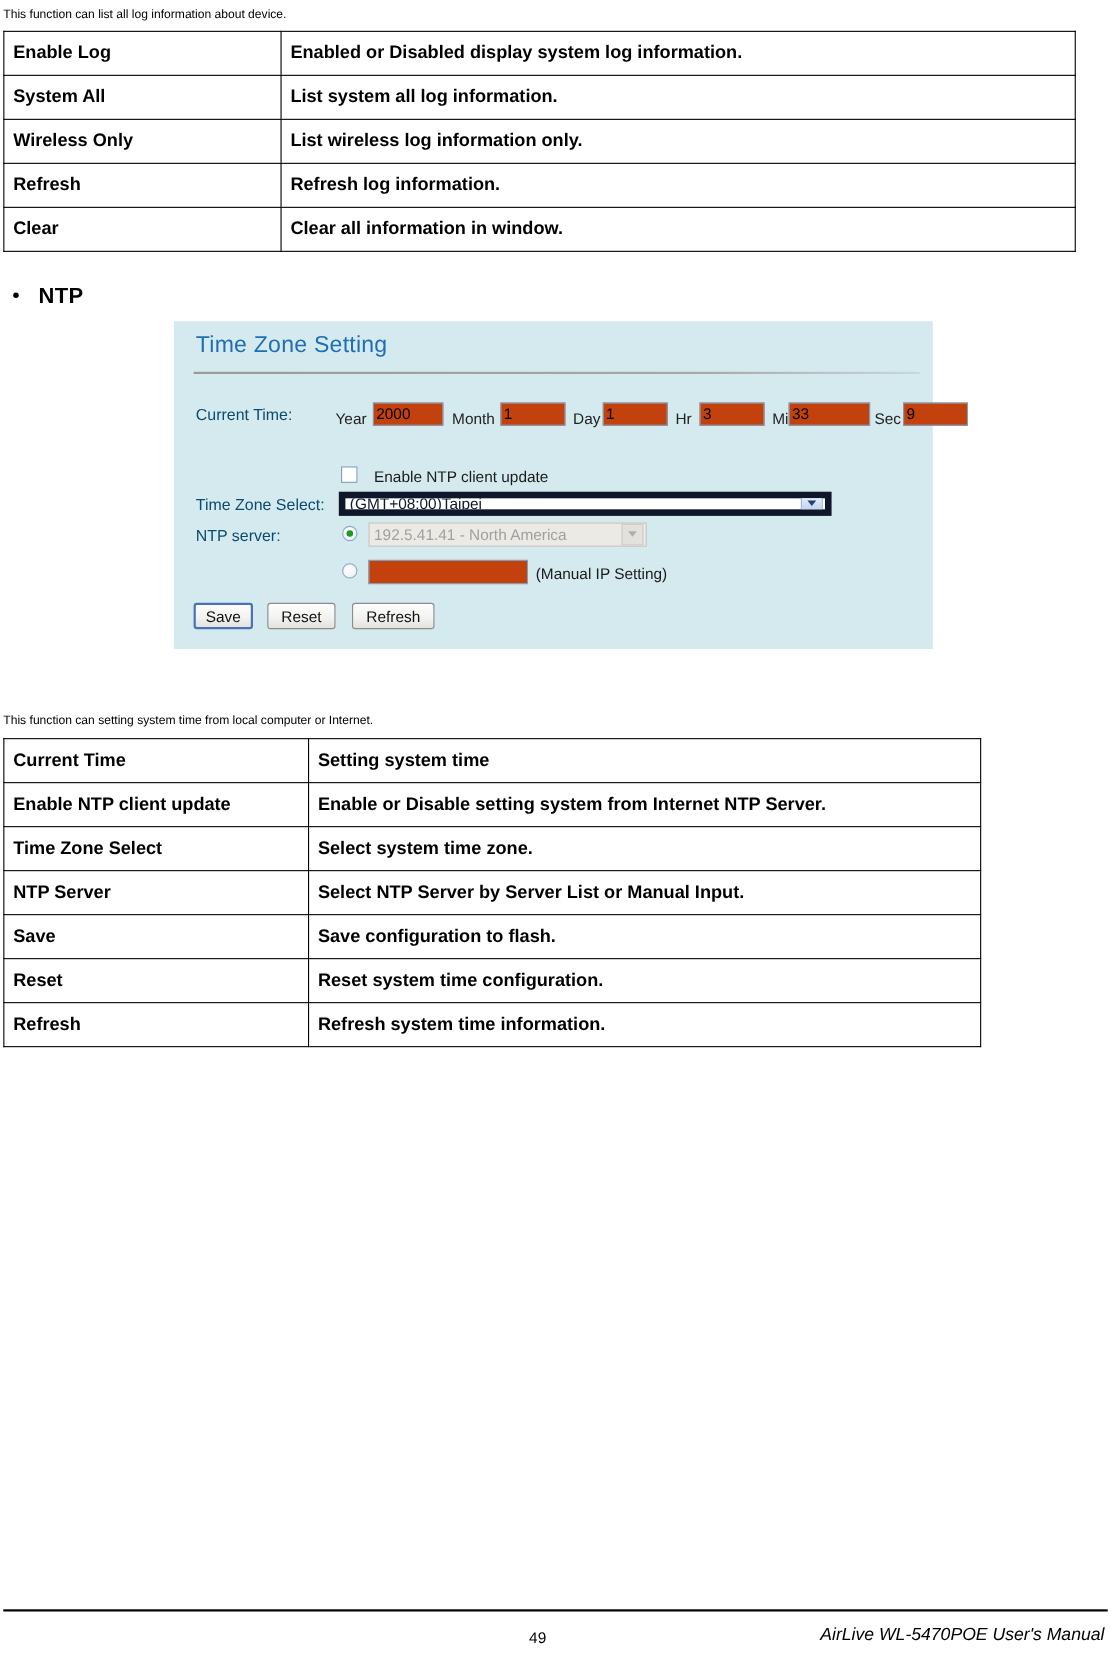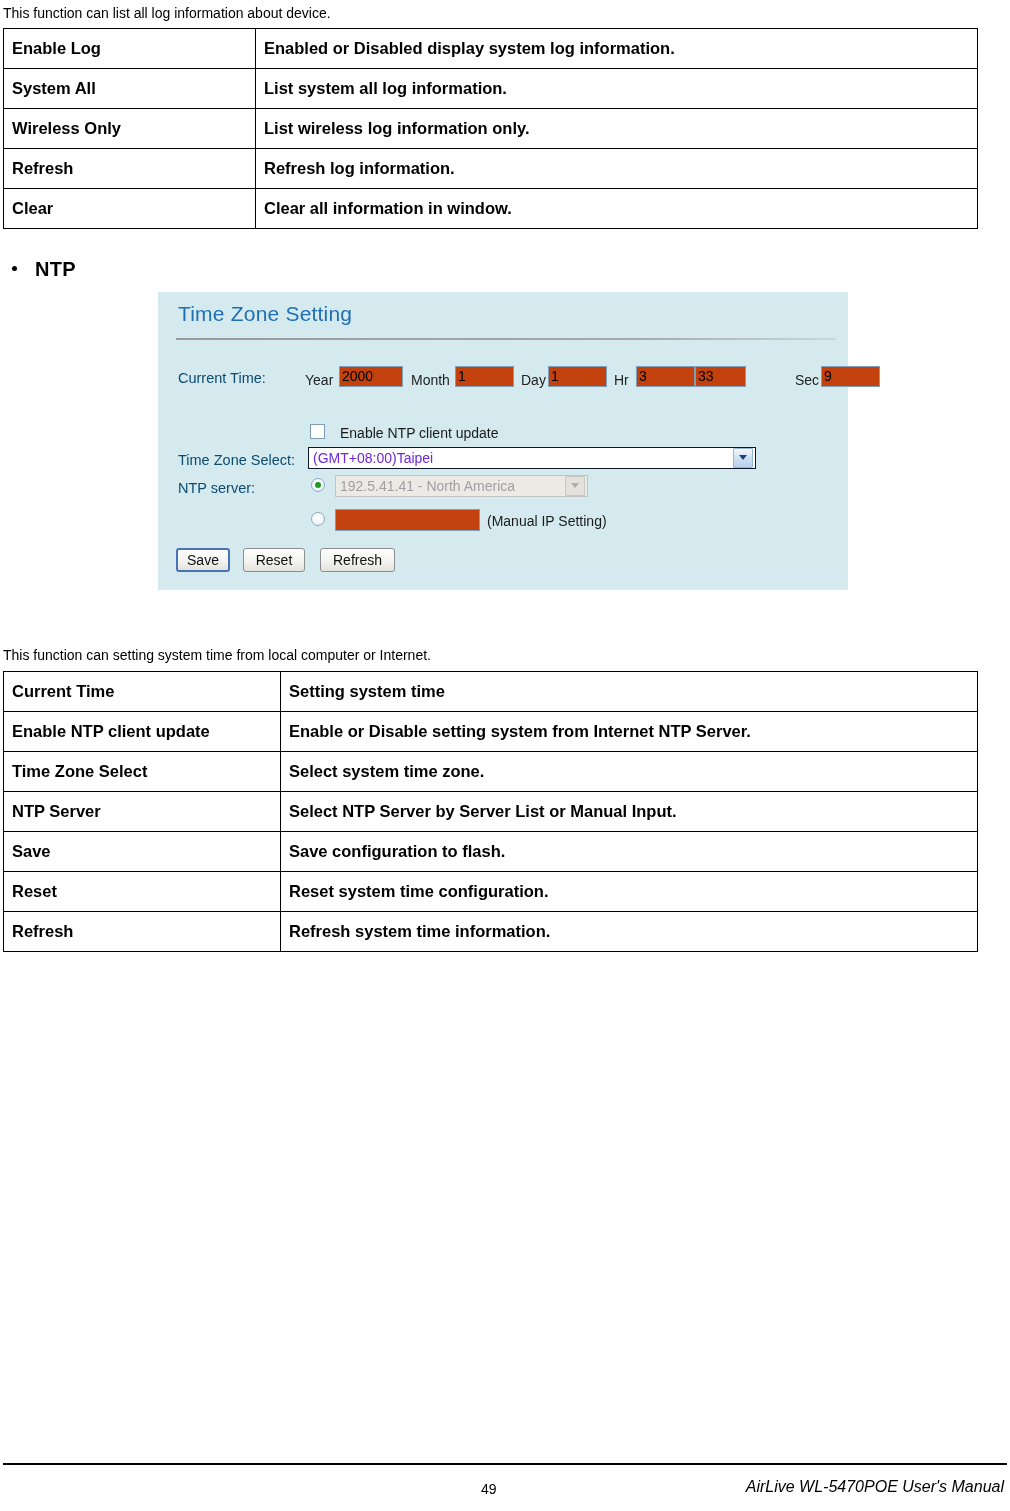--- a/index.html
+++ b/index.html
@@ -18,21 +18,21 @@
   }
   .page {
     position: relative;
     width: 1010px;
     height: 1511px;
   }
 
   
   .body-text {
     position: absolute;
-    font-size: 14px;
+    font-size: 11px;
     line-height: 20px;
     color: #000;
     white-space: nowrap;
   }
 
   
   .desc-table {
     position: absolute;
     border-collapse: collapse;
     table-layout: fixed;
@@ -51,21 +51,21 @@
   }
   .desc-table td.def {
     font-weight: bold;
   }
 
   
   #log-table { left: 3px; top: 28px; width: 975px; }
   #log-table td.term { width: 235px; height: 28px; }
 
   
-  #ntp-table { left: 3px; top: 671px; width: 975px; }
+  #ntp-table { left: 3px; top: 671px; width: 889px; }
   #ntp-table td.term { width: 260px; height: 28px; }
 
   
   .bullet-heading {
     position: absolute;
     left: 12px;
     top: 258px;
     font-size: 20px;
     font-weight: bold;
     letter-spacing: .3px;
@@ -143,27 +143,27 @@
     padding: 0 2px;
     height: 21px;
     line-height: 19px;
     outline: none;
   }
 
   
   .xp-select {
     position: absolute;
     box-sizing: border-box;
-    border: 1px solid #0f172a;
+    border: 6px solid #0f172a;
     background: #ffffff;
     height: 22px;
     display: flex;
     align-items: center;
     font-size: 14px;
-    color: #6d28d9;
+    color: #0f172a;
     padding-left: 4px;
     overflow: hidden;
   }
   .xp-select .sel-text { flex: 1 1 auto; white-space: nowrap; overflow: hidden; }
   .xp-select .arrow-box {
     flex: 0 0 auto;
     width: 18px;
     height: 18px;
     margin-right: 2px;
     background: linear-gradient(to bottom, #f4f8fd 0%, #cfe0f4 50%, #b8d0ec 100%);
@@ -322,21 +322,21 @@
     <div class="ui-sublabel" style="left:253px; top:80px;">Month</div>
     <div class="xp-input" style="left:297px; top:74px; width:59px;">1</div>
 
     <div class="ui-sublabel" style="left:363px; top:80px;">Day</div>
     <div class="xp-input" style="left:390px; top:74px; width:59px;">1</div>
 
     <div class="ui-sublabel" style="left:456px; top:80px;">Hr</div>
     <div class="xp-input" style="left:478px; top:74px; width:59px;">3</div>
 
     <div class="ui-sublabel" style="left:544px; top:80px;">Min</div>
-    <div class="xp-input" style="left:537px; top:74px; width:51px;">33</div>
+    <div class="xp-input" style="left:559px; top:74px; width:74px;">33</div>
 
     <div class="ui-sublabel" style="left:637px; top:80px;">Sec</div>
     <div class="xp-input" style="left:663px; top:74px; width:59px;">9</div>
 
     <div class="xp-check" style="left:152px; top:132px;"></div>
     <div class="ui-plain" style="left:182px; top:133px;">Enable NTP client update</div>
 
     <div class="ui-label" style="left:20px; top:160px;">Time Zone Select:</div>
     <div class="xp-select" style="left:150px; top:155px; width:448px;">
       <span class="sel-text">(GMT+08:00)Taipei</span>

